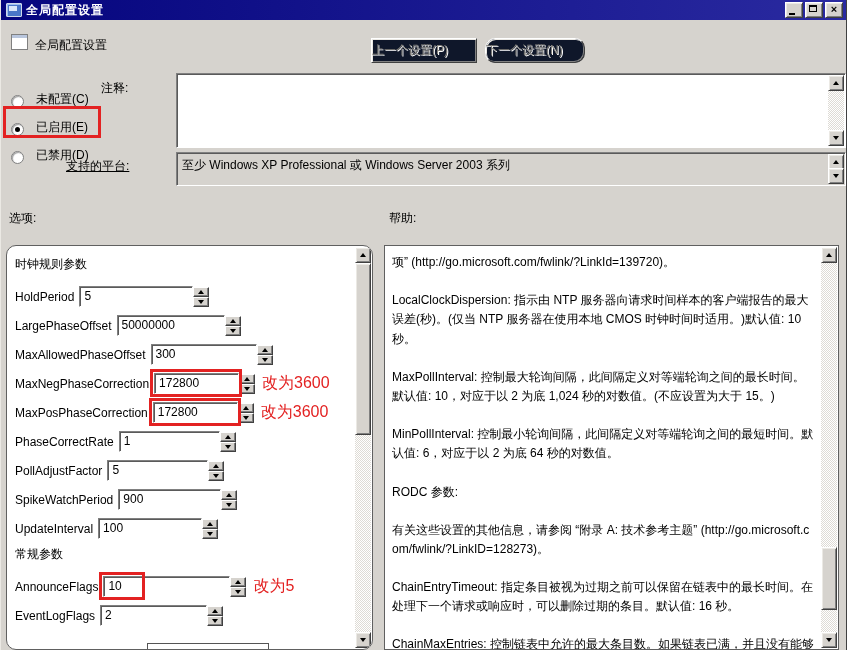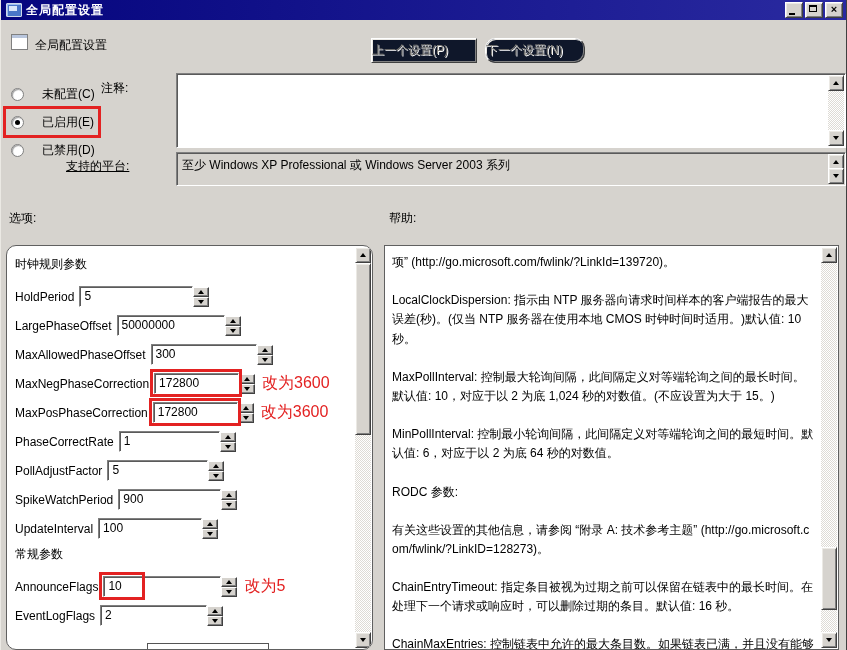--- a/index.html
+++ b/index.html
@@ -28,21 +28,21 @@
   .hdr-label{position:absolute;left:34px;top:37px;}
 
   .nav-btn{position:absolute;top:38px;height:25px;background:#0f172a;border:1px solid #404040;
     border-top-color:#fff;border-left-color:#fff;box-shadow:inset 1px 1px 0 #ebe9e4, inset -1px -1px 0 #808080;
     color:#84827c;text-shadow:1px 1px 0 #fff;font-size:12px;line-height:23px;box-sizing:border-box;}
   .btn-prev{left:370px;width:106px;}
   .btn-next{left:484px;width:100px;border-radius:10px;}
 
   
   .radio-col{position:absolute;left:10px;top:80px;}
-  .radio-row{height:28px;display:flex;align-items:center;gap:18px;position:relative;width:84px;}
+  .radio-row{height:28px;display:flex;align-items:flex-end;gap:12px;position:relative;width:84px;}
   .rdot{width:11px;height:11px;border-radius:50%;background:#fff;border:1px solid #808080;
     box-shadow:inset 1px 1px 1px #a0a0a0;position:relative;flex:0 0 auto;}
   .rdot.sel:after{content:"";position:absolute;left:3px;top:3px;width:5px;height:5px;border-radius:50%;background:#000;}
   .red-frame{position:absolute;border:3px solid var(--accent,#e32222);pointer-events:none;}
   .radio-hl{left:-8px;top:-2px;width:92px;height:26px;}
 
   .lbl-comment{position:absolute;left:100px;top:80px;}
   .lbl-platform{position:absolute;left:65px;top:158px;text-decoration:underline;}
 
   
@@ -290,21 +290,21 @@
               <span class="spin-btn">
                 <span class="t-down"></span>
               </span>
             </span>
           </span>
         </div>
         <div class="opt-header">常规参数</div>
         <div class="opt-row">
           <span>AnnounceFlags</span>
           <span class="spin-wrap">
-            <span class="spin-text" style="width: 118px;">10</span>
+            <span class="spin-text" style="width: 127px;">10</span>
             <span class="spin-btns">
               <span class="spin-btn">
                 <span class="t-up"></span>
               </span>
               <span class="spin-btn">
                 <span class="t-down"></span>
               </span>
             </span>
             <span class="red-frame input-red" style="width: 40px;"></span>
           </span>

